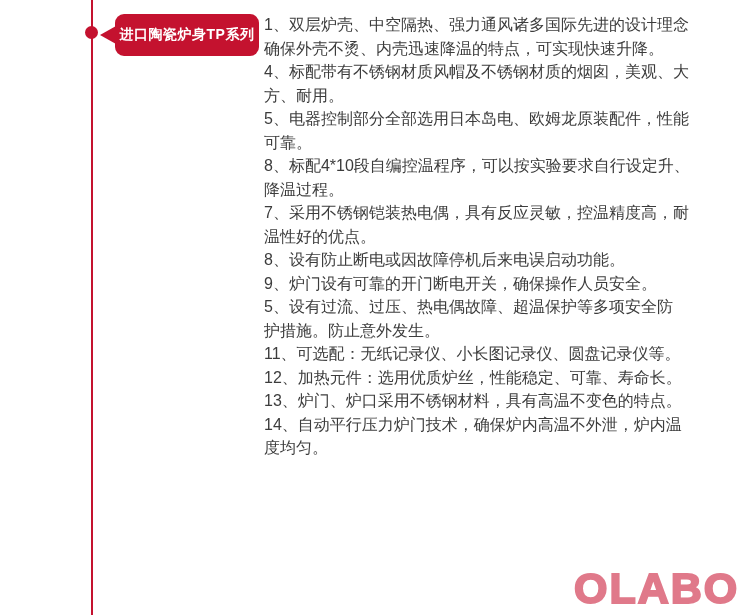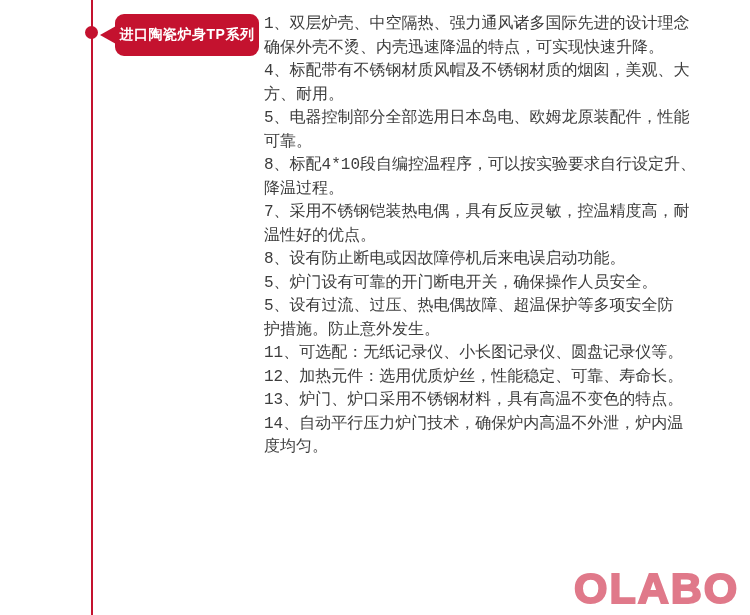--- a/index.html
+++ b/index.html
@@ -70,21 +70,20 @@
     width: 480px;
     color: var(--body-text);
     font-size: 16px;
     line-height: 23.5px;
     z-index: 2;
   }
   .feature-item {
     margin: 0;
     padding: 0;
     white-space: pre-line;
-    font-family: Liberation Mono, monospace;
   }
   .watermark {
     position: absolute;
     left: 574px;
     top: 564px;
     font-size: 43px;
     font-weight: bold;
     letter-spacing: 2px;
     color: var(--watermark);
     -webkit-text-stroke: 2px var(--watermark);
@@ -112,21 +111,21 @@
 确保外壳不烫、内壳迅速降温的特点，可实现快速升降。</p>
       <p class="feature-item">4、标配带有不锈钢材质风帽及不锈钢材质的烟囱，美观、大
 方、耐用。</p>
       <p class="feature-item">5、电器控制部分全部选用日本岛电、欧姆龙原装配件，性能
 可靠。</p>
       <p class="feature-item">8、标配4*10段自编控温程序，可以按实验要求自行设定升、
 降温过程。</p>
       <p class="feature-item">7、采用不锈钢铠装热电偶，具有反应灵敏，控温精度高，耐
 温性好的优点。</p>
       <p class="feature-item">8、设有防止断电或因故障停机后来电误启动功能。</p>
-      <p class="feature-item">5、炉门设有可靠的开门断电开关，确保操作人员安全。</p>
+      <p class="feature-item">9、炉门设有可靠的开门断电开关，确保操作人员安全。</p>
       <p class="feature-item">5、设有过流、过压、热电偶故障、超温保护等多项安全防
 护措施。防止意外发生。</p>
       <p class="feature-item">11、可选配：无纸记录仪、小长图记录仪、圆盘记录仪等。</p>
       <p class="feature-item">12、加热元件：选用优质炉丝，性能稳定、可靠、寿命长。</p>
       <p class="feature-item">13、炉门、炉口采用不锈钢材料，具有高温不变色的特点。</p>
       <p class="feature-item">14、自动平行压力炉门技术，确保炉内高温不外泄，炉内温
 度均匀。</p>
     </div>
 
   <div class="watermark">OLABO</div>

